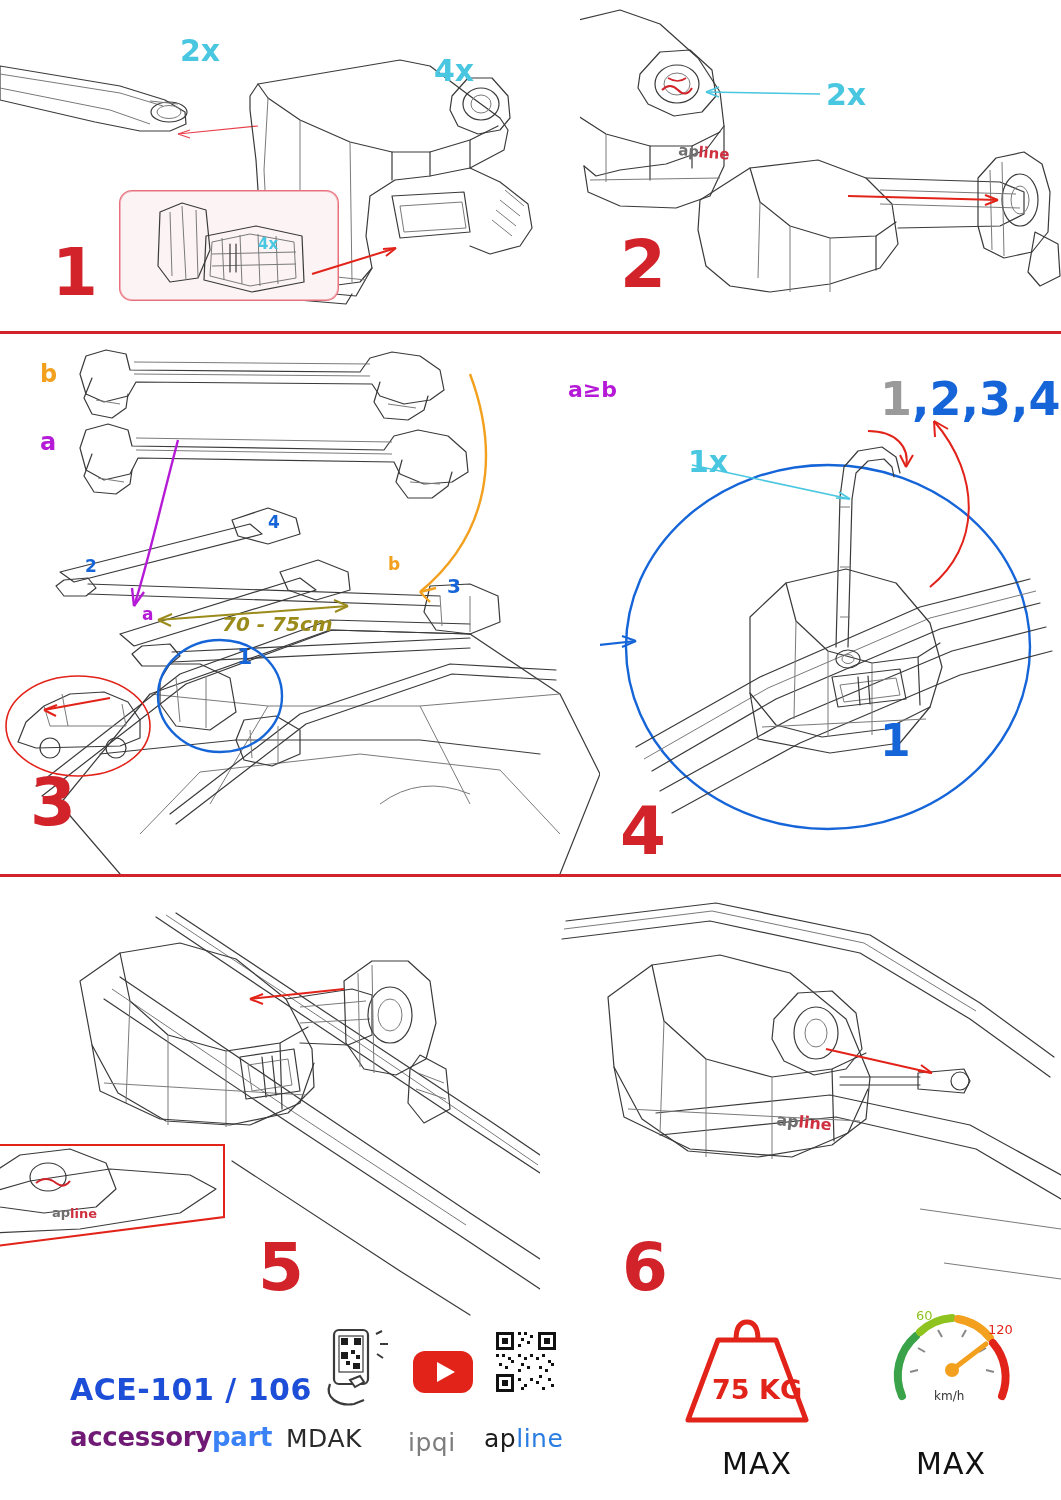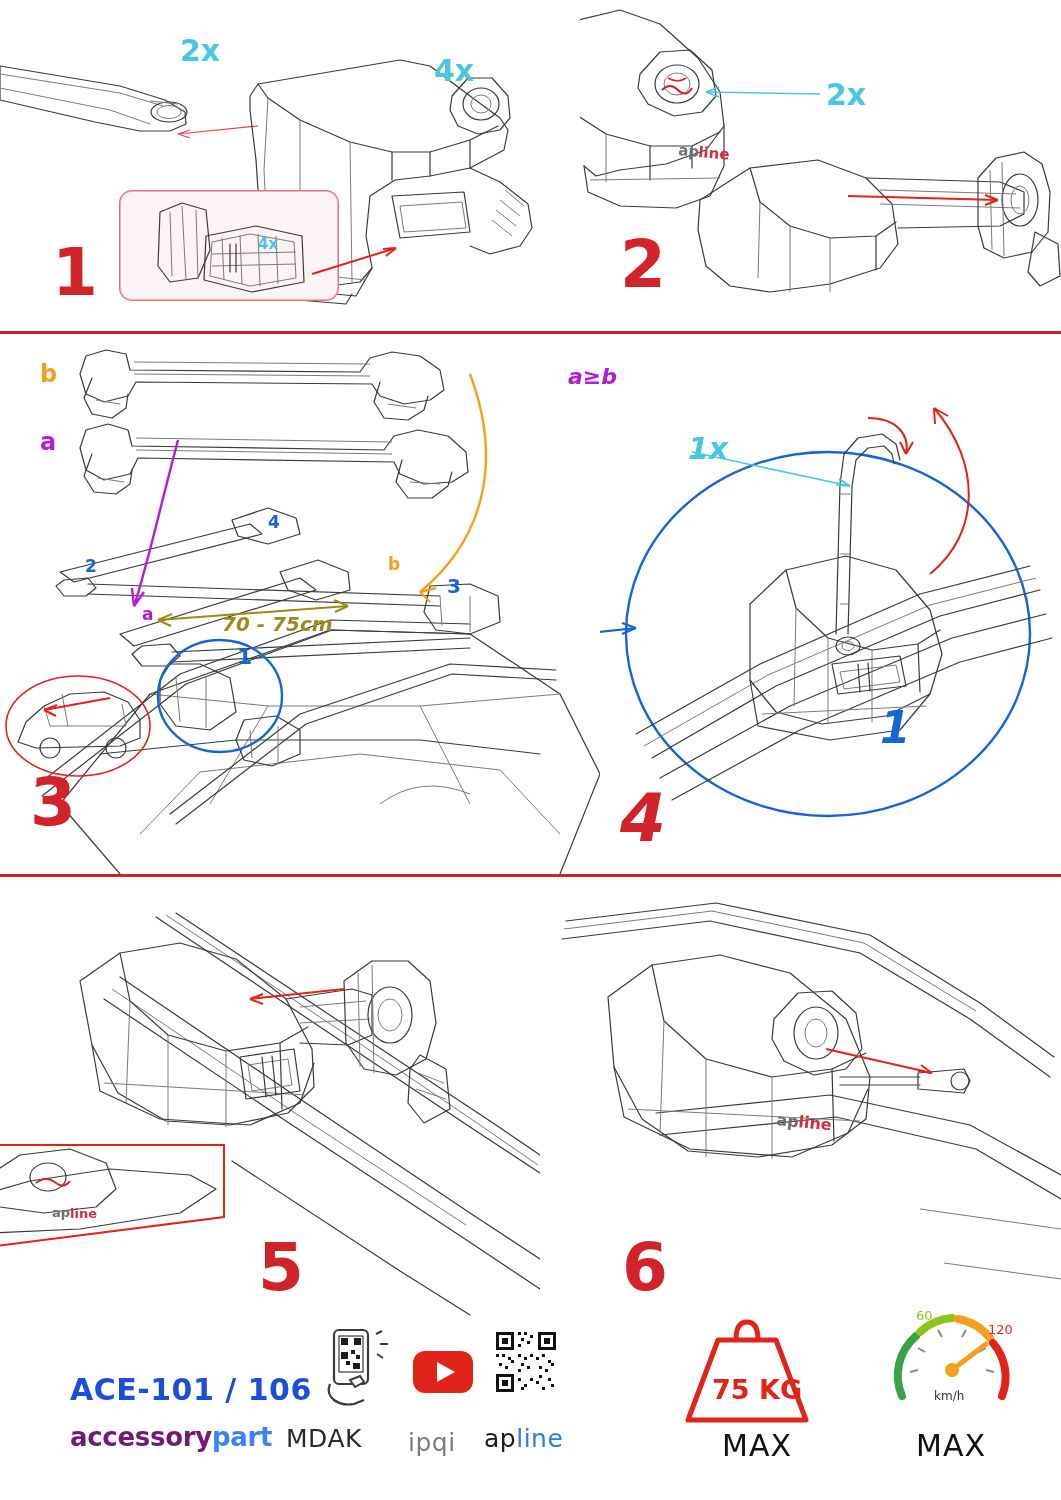--- a/index.html
+++ b/index.html
@@ -108,20 +108,21 @@
   #brand-apline .a1 { color: #1b1b1b; }
   #brand-apline .a2 { color: #2a7de1; }
 
   .maxlabel {
     position: absolute;
     font-family: "DejaVu Sans", sans-serif;
     font-size: 30px;
     font-weight: 400;
     color: #111;
     letter-spacing: 1px;
+    margin-top: 18px;
   }
   #weight-text {
     position: absolute;
     left: 712px;
     top: 1374px;
     font-family: "DejaVu Sans", sans-serif;
     font-size: 27px;
     font-weight: 700;
     color: #e2231a;
   }
@@ -333,21 +334,21 @@
     <div class="lbl" id="step3-lbl-a-roof" style="left:142px;top:272px;font-size:17px;color:#b51ad6;">a</div>
     <div class="lbl" id="step3-lbl-b-roof" style="left:388px;top:222px;font-size:17px;color:#f2a01e;">b</div>
     <div class="lbl" id="step3-lbl-dim" style="left:222px;top:280px;font-size:20px;font-style:italic;color:#9a8b1a;">70 - 75cm</div>
     <div class="lbl" id="step3-num-1" style="left:237px;top:312px;font-size:22px;color:#1565d8;">1</div>
     <div class="lbl" id="step3-num-2" style="left:85px;top:224px;font-size:17px;color:#1565d8;">2</div>
     <div class="lbl" id="step3-num-3" style="left:447px;top:242px;font-size:20px;color:#1565d8;">3</div>
     <div class="lbl" id="step3-num-4" style="left:268px;top:180px;font-size:17px;color:#1565d8;">4</div>
     <div class="step-num" id="step-num-3" style="left:30px;top:436px;">3</div>
   </div>
 
-  <div class="panel" id="panel-4" style="left:600px;top:334px;width:461px;height:636px;font-style:italic;">
+  <div class="panel" id="panel-4" style="left:600px;top:347px;width:461px;height:636px;">
     <svg width="461" height="540" viewBox="0 0 461 540">
 
       <path class="arr-blue" d="M-20 300 L36 294"></path>
       <path class="arr-blue" d="M36 294 L22 289 M36 294 L22 300"></path>
 
       <ellipse class="circ-blue" cx="228" cy="300" rx="202" ry="182"></ellipse>
 
       <g>
         <path class="ln" d="M36 400 L160 330 L320 260 L430 232"></path>
         <path class="ln" d="M52 424 L176 352 L340 282 L440 256"></path>
@@ -387,20 +388,23 @@
 
       <path class="arr-cyan" d="M92 118 L250 152"></path>
       <path class="arr-cyan" d="M250 152 L236 151 M250 152 L239 145"></path>
     </svg>
     <div class="lbl" id="step4-ab" style="left:-32px;top:32px;font-size:22px;color:#b51ad6;">a≥b</div>
     <div class="mult" id="step4-1x" style="left:88px;top:100px;">1x</div>
     <div class="lbl" id="step4-seq" style="left:280px;top:372px;font-size:44px;color:#1565d8;">1</div>
     <div class="step-num" id="step-num-4" style="left:20px;top:452px;">4</div>
   </div>
 
+  <div style="position:absolute;left:880px;top:376px;font-family:'DejaVu Sans',sans-serif;font-size:46px;font-weight:700;line-height:1;">
+    <span style="color:#9a9a9a;">1</span><span style="color:#1565d8;">,2,3,4</span>
+  </div>
 
   <div class="panel" id="panel-5" style="left:0;top:877px;width:540px;height:440px;">
     <svg width="540" height="440" viewBox="0 0 540 440">
 
       <g>
         <path class="ln" d="M156 40 L350 170 L470 250 L540 296"></path>
         <path class="ln" d="M176 36 L372 166 L490 244 L540 278"></path>
         <path class="ln-l" d="M166 38 L362 168 L480 248 L538 288"></path>
         <path class="ln" d="M120 100 L300 222 L470 336 L540 382"></path>
         <path class="ln" d="M104 122 L286 244 L462 360 L540 412"></path>

